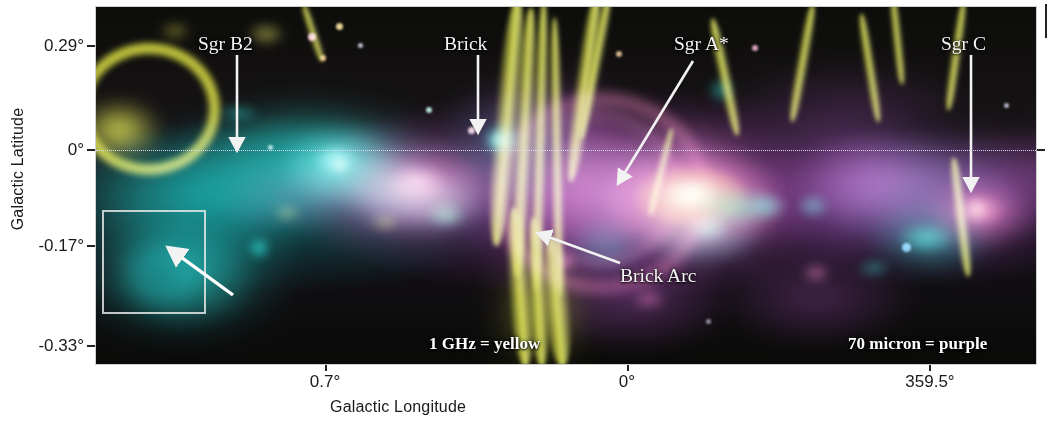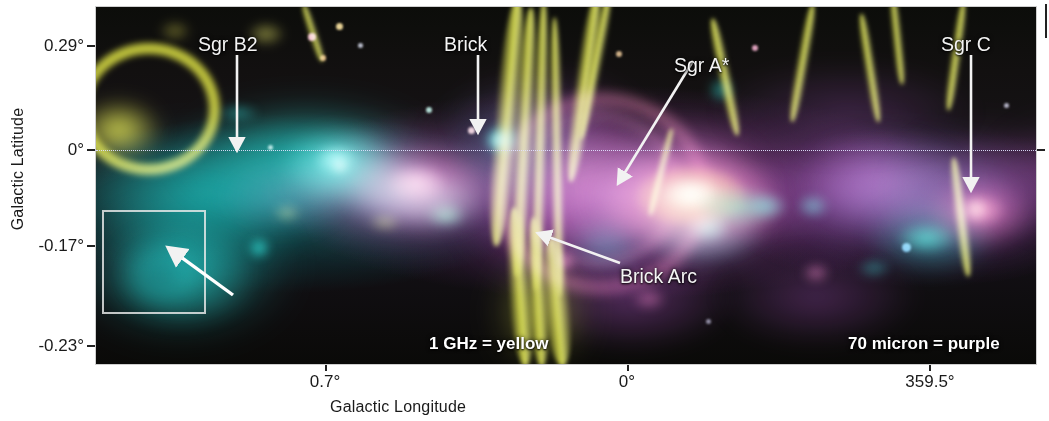--- a/index.html
+++ b/index.html
@@ -16,21 +16,21 @@
           font-size:16px;white-space:nowrap;letter-spacing:.2px;}
   .ytlab{position:absolute;font-size:17px;white-space:nowrap;text-align:right;}
   .ytmark{position:absolute;width:9px;height:1.6px;background:#222;}
   .xtlab{position:absolute;font-size:17px;white-space:nowrap;text-align:center;}
   .xtmark{position:absolute;width:1.6px;height:8px;background:#222;}
   .rtmark{position:absolute;width:9px;height:1.6px;background:#222;}
   .edgebar{position:absolute;width:2px;background:#222;}
 
   
   #plot{position:absolute;left:95px;top:6px;width:940px;height:357px;
-        overflow:hidden;background:#0a0a0a;border:1px solid #cfcfcf;}
+        overflow:hidden;background:#0a0a0a;border:1px solid #cfcfcf;font-family:Liberation Serif, serif;}
   #sky{position:absolute;inset:0;}
   .lay{position:absolute;inset:0;}
 
   
   .bgwash{background:
      radial-gradient(ellipse 50% 42% at 55% 52%, rgba(150,60,170,.55), rgba(40,10,55,0) 72%),
      radial-gradient(ellipse 38% 35% at 20% 55%, rgba(0,150,150,.45), rgba(0,40,50,0) 72%),
      radial-gradient(ellipse 30% 30% at 88% 56%, rgba(120,50,150,.42), rgba(30,8,40,0) 75%),
      linear-gradient(180deg,#0c0d0a 0%,#121010 18%,#171418 45%,#120f14 72%,#0a0a08 100%);}
 
@@ -79,21 +79,21 @@
 
   <div class="ytlab" style="left:10px;top:36px;width:74px;">0.29°</div>
   <div class="ytmark" style="left:87px;top:45px;"></div>
 
   <div class="ytlab" style="left:10px;top:140px;width:74px;">0°</div>
   <div class="ytmark" style="left:87px;top:149px;"></div>
 
   <div class="ytlab" style="left:10px;top:236px;width:74px;">-0.17°</div>
   <div class="ytmark" style="left:87px;top:245px;"></div>
 
-  <div class="ytlab" style="left:10px;top:336px;width:74px;">-0.23°</div>
+  <div class="ytlab" style="left:10px;top:336px;width:74px;">-0.33°</div>
   <div class="ytmark" style="left:87px;top:345px;"></div>
 
   <div class="xtmark" style="left:325px;top:363px;"></div>
   <div class="xtlab" style="left:285px;top:372px;width:80px;">0.7°</div>
 
   <div class="xtmark" style="left:627px;top:363px;"></div>
   <div class="xtlab" style="left:592px;top:372px;width:70px;">0°</div>
 
   <div class="xtmark" style="left:929px;top:363px;"></div>
   <div class="xtlab" style="left:880px;top:372px;width:100px;">359.5°</div>
@@ -234,21 +234,21 @@
 
         <line x1="875" y1="48" x2="875" y2="178" stroke="#f2f2f2" stroke-width="2.6" marker-end="url(#ah)"></line>
 
         <line x1="524" y1="256" x2="447" y2="228" stroke="#f2f2f2" stroke-width="2.6" marker-end="url(#ah)"></line>
 
         <line x1="137" y1="288" x2="78" y2="245" stroke="#ffffff" stroke-width="3.4" marker-end="url(#ah)"></line>
       </svg>
 
       <div class="ann" style="left:102px;top:26px;">Sgr B2</div>
       <div class="ann" style="left:348px;top:26px;">Brick</div>
-      <div class="ann" style="left:578px;top:26px;margin-top:21px;">Sgr A*</div>
+      <div class="ann" style="left:578px;top:26px;">Sgr A*</div>
       <div class="ann" style="left:845px;top:26px;">Sgr C</div>
       <div class="ann" style="left:524px;top:258px;">Brick Arc</div>
 
       <div class="leg" style="left:333px;top:327px;">1 GHz = yellow</div>
       <div class="leg" style="left:752px;top:327px;">70 micron  = purple</div>
 
     </div>
   </div>
 </div>
 

